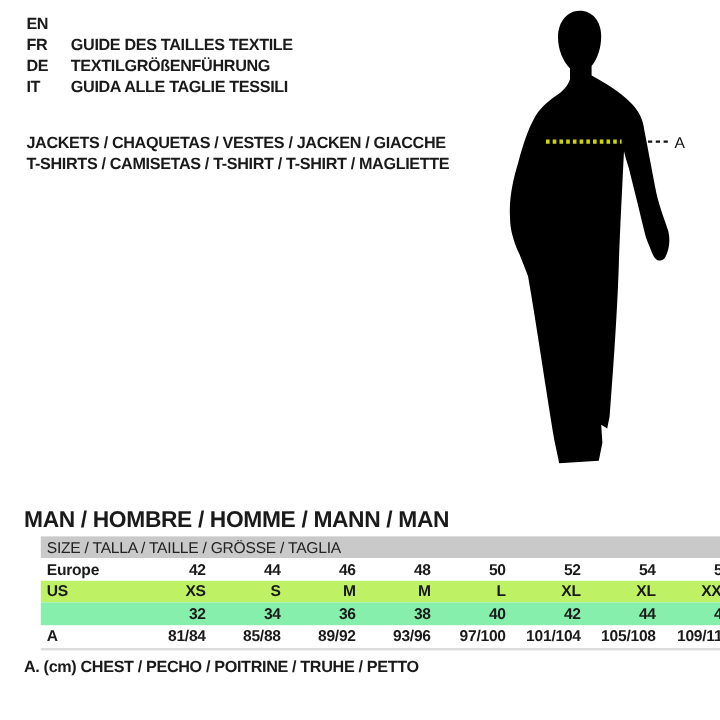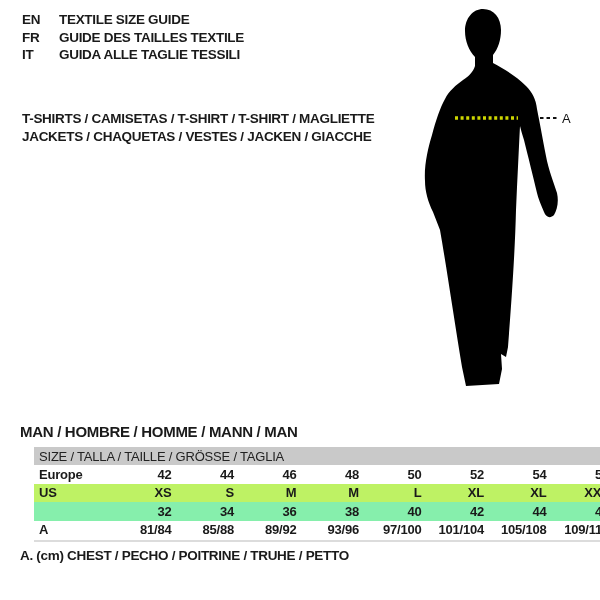--- a/index.html
+++ b/index.html
@@ -5,52 +5,55 @@
   html,body{margin:0;padding:0;background:#fff;}
   .canvas{
     position:relative;width:600px;height:600px;background:#ffffff;
     font-family:"Liberation Sans",sans-serif;color:#1a1a1a;overflow:hidden;
   }
   .lang-list{position:absolute;left:22px;top:11px;font-weight:bold;font-size:13.5px;line-height:17.6px;letter-spacing:-0.3px;}
   .lang-row{display:flex;}
   .lang-code{width:37px;}
   .categories{position:absolute;left:22px;top:110px;font-weight:bold;font-size:13.5px;line-height:17.5px;letter-spacing:-0.3px;}
   .figure-svg{position:absolute;left:405px;top:5px;}
-  .section-title{position:absolute;left:20px;top:423px;font-weight:bold;font-size:15px;letter-spacing:-0.3px;}
+  .section-title{position:absolute;left:20px;top:423px;font-weight:bold;font-size:19px;letter-spacing:-0.3px;}
   .size-table{position:absolute;left:34px;top:447px;width:575px;font-size:13px;letter-spacing:-0.2px;}
   .t-header{height:18px;display:flex;align-items:center;padding-left:5px;color:#222;}
   .t-row{display:flex;height:18.5px;align-items:center;font-weight:bold;}
   .t-label{width:70px;padding-left:5px;}
   .t-cell{flex:1;text-align:right;}
   .t-bottomrule{height:2px;margin-top:1px;}
   .footnote{position:absolute;left:20px;top:548px;font-weight:bold;font-size:13.5px;letter-spacing:-0.3px;}
 </style>
 </head>
 <body>
 
 <div class="canvas">
 
   <div class="lang-list" id="langList">
       <div class="lang-row">
         <span class="lang-code">EN</span>
-        <span>TEXTILE SIZE GUIDE</span>
       </div>
       <div class="lang-row">
         <span class="lang-code">FR</span>
         <span>GUIDE DES TAILLES TEXTILE</span>
+      </div>
+      <div class="lang-row">
+        <span class="lang-code">DE</span>
+        <span>TEXTILGRÖßENFÜHRUNG</span>
       </div>
       <div class="lang-row">
         <span class="lang-code">IT</span>
         <span>GUIDA ALLE TAGLIE TESSILI</span>
       </div>
     </div>
 
   <div class="categories" id="catList">
+      <div>JACKETS / CHAQUETAS / VESTES / JACKEN / GIACCHE</div>
       <div>T-SHIRTS / CAMISETAS / T-SHIRT / T-SHIRT / MAGLIETTE</div>
-      <div>JACKETS / CHAQUETAS / VESTES / JACKEN / GIACCHE</div>
     </div>
 
   <svg class="figure-svg" width="195" height="390" viewBox="0 0 195 390">
     <path fill="#000000" d="
       M 78,4
       C 89,4 96,13 96,25
       C 96,35 93,44 88,50
       L 88,58
       C 99,64 111,71 121,81
       C 127,87 131,94 132,104

